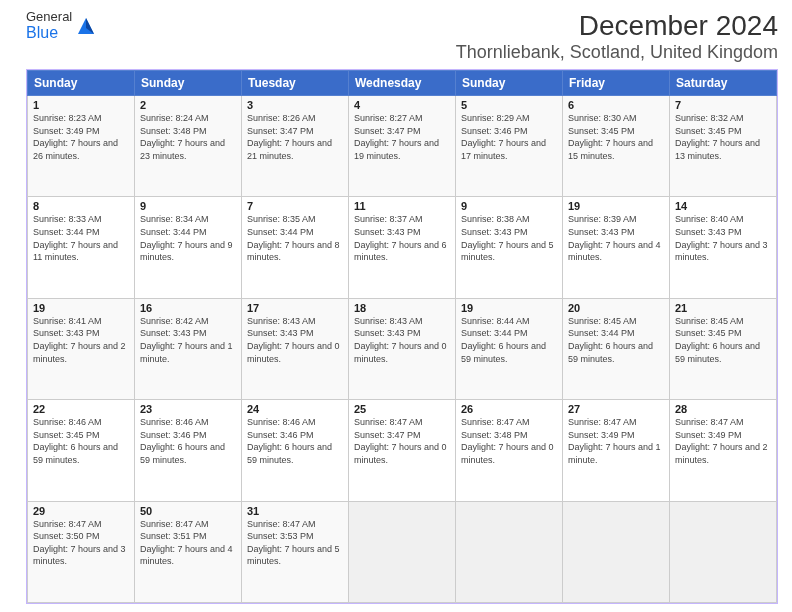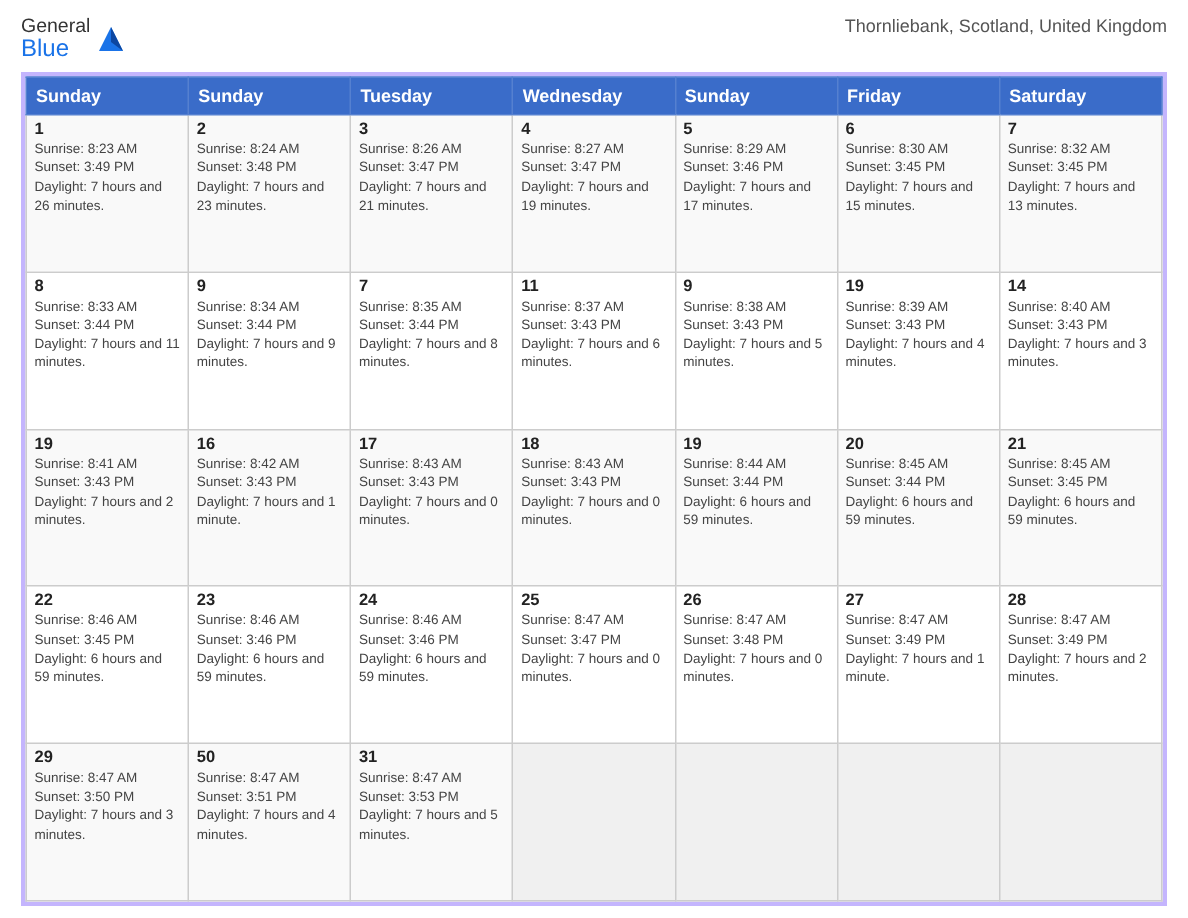--- a/index.html
+++ b/index.html
@@ -6,21 +6,21 @@
     body {
       font-family: Arial, sans-serif;
       background: #fff;
       width: 792px;
       height: 612px;
       overflow: hidden;
     }
     .container {
       width: 792px;
       height: 612px;
-      padding: 10px 14px 8px 14px;
+      padding: 10px 14px 8px 26px;
       display: flex;
       flex-direction: column;
     }
     .header {
       display: flex;
       justify-content: space-between;
       align-items: flex-start;
       margin-bottom: 6px;
     }
     .logo {
@@ -43,26 +43,26 @@
     }
     .title-section {
       text-align: right;
     }
     .month-title {
       font-size: 28px;
       font-weight: 400;
       color: #333;
     }
     .location {
-      font-size: 12px;
+      font-size: 18px;
       color: #555;
     }
     .calendar {
       flex: 1;
-      border: 3px solid #c4b5fd;
+      border: 1px solid #c4b5fd;
       border-collapse: collapse;
       width: 100%;
       table-layout: fixed;
     }
     .calendar table {
       width: 100%;
       border-collapse: collapse;
       height: 100%;
     }
     .calendar thead tr th {
@@ -113,20 +113,21 @@
       <div class="logo-text">
         <span>General</span>
         <span class="blue">Blue</span>
       </div>
       <svg class="logo-icon" viewBox="0 0 20 20">
         <polygon points="2,18 10,2 18,18" fill="#1a73e8"></polygon>
         <polygon points="10,2 18,18 10,12" fill="#0d47a1"></polygon>
       </svg>
     </div>
     <div class="title-section">
+      <div class="month-title">December 2024</div>
       <div class="location">Thornliebank, Scotland, United Kingdom</div>
     </div>
   </div>
 
   <div class="calendar">
     <table>
       <thead>
         <tr>
         <th>Sunday</th>
             <th>Sunday</th>

